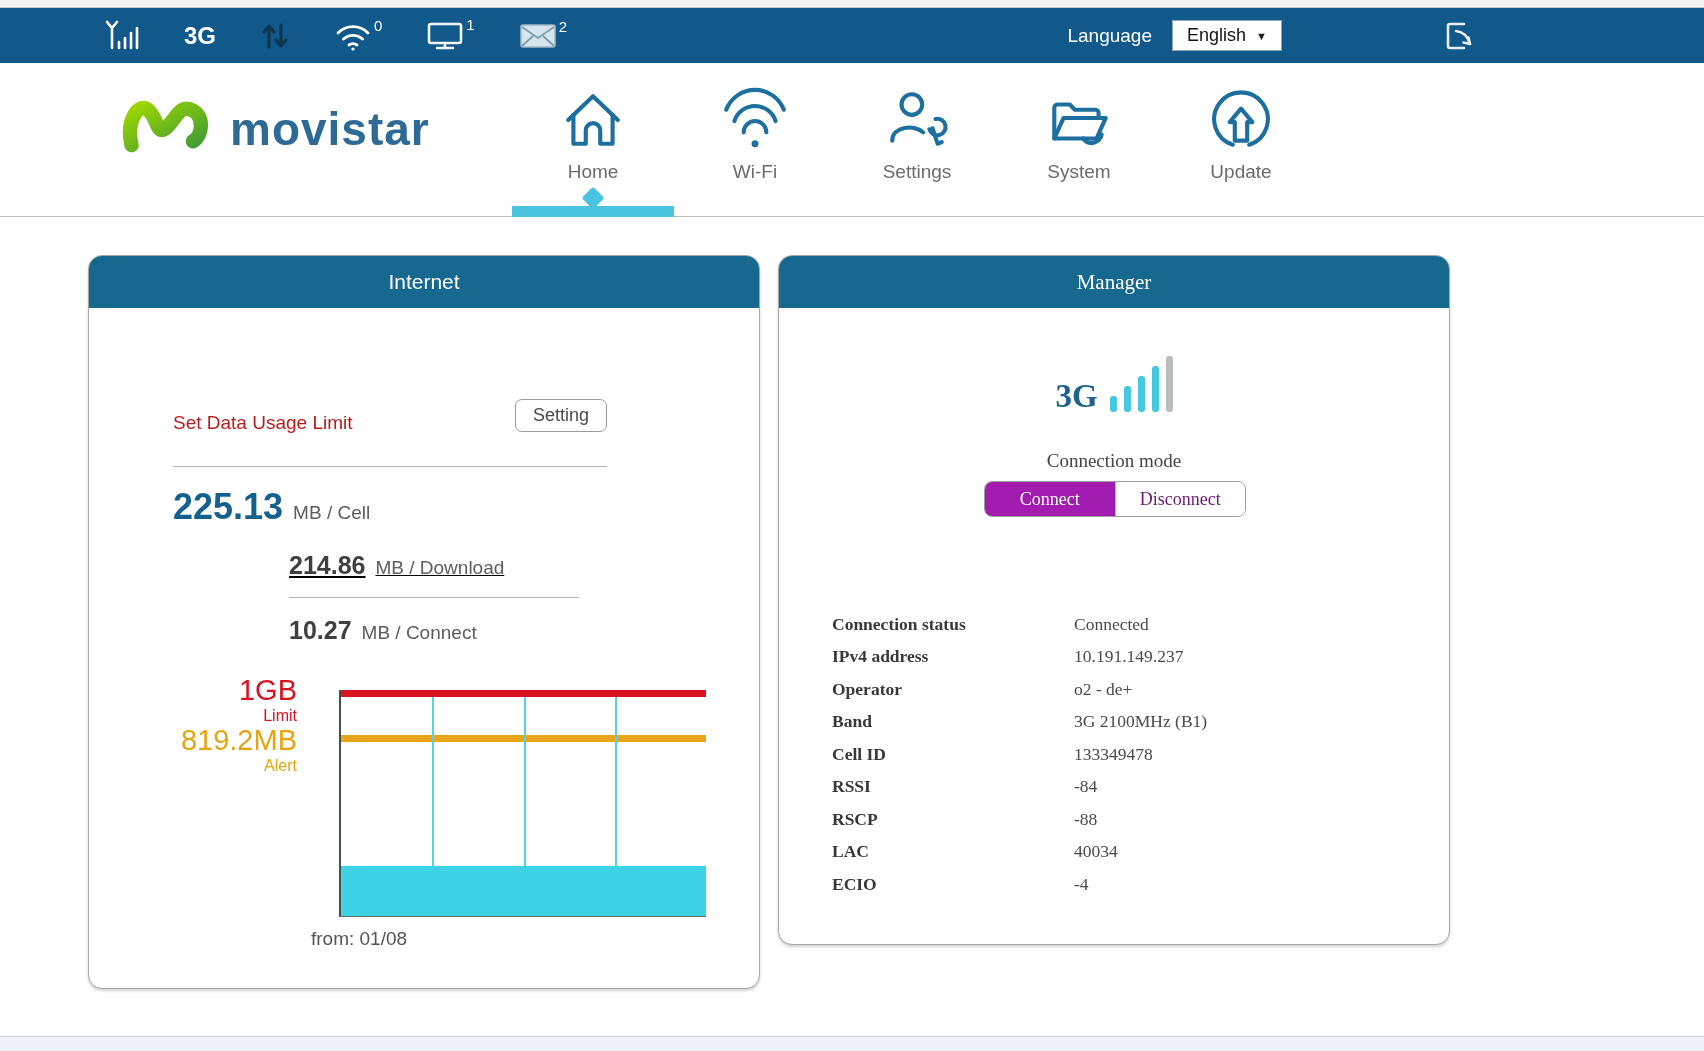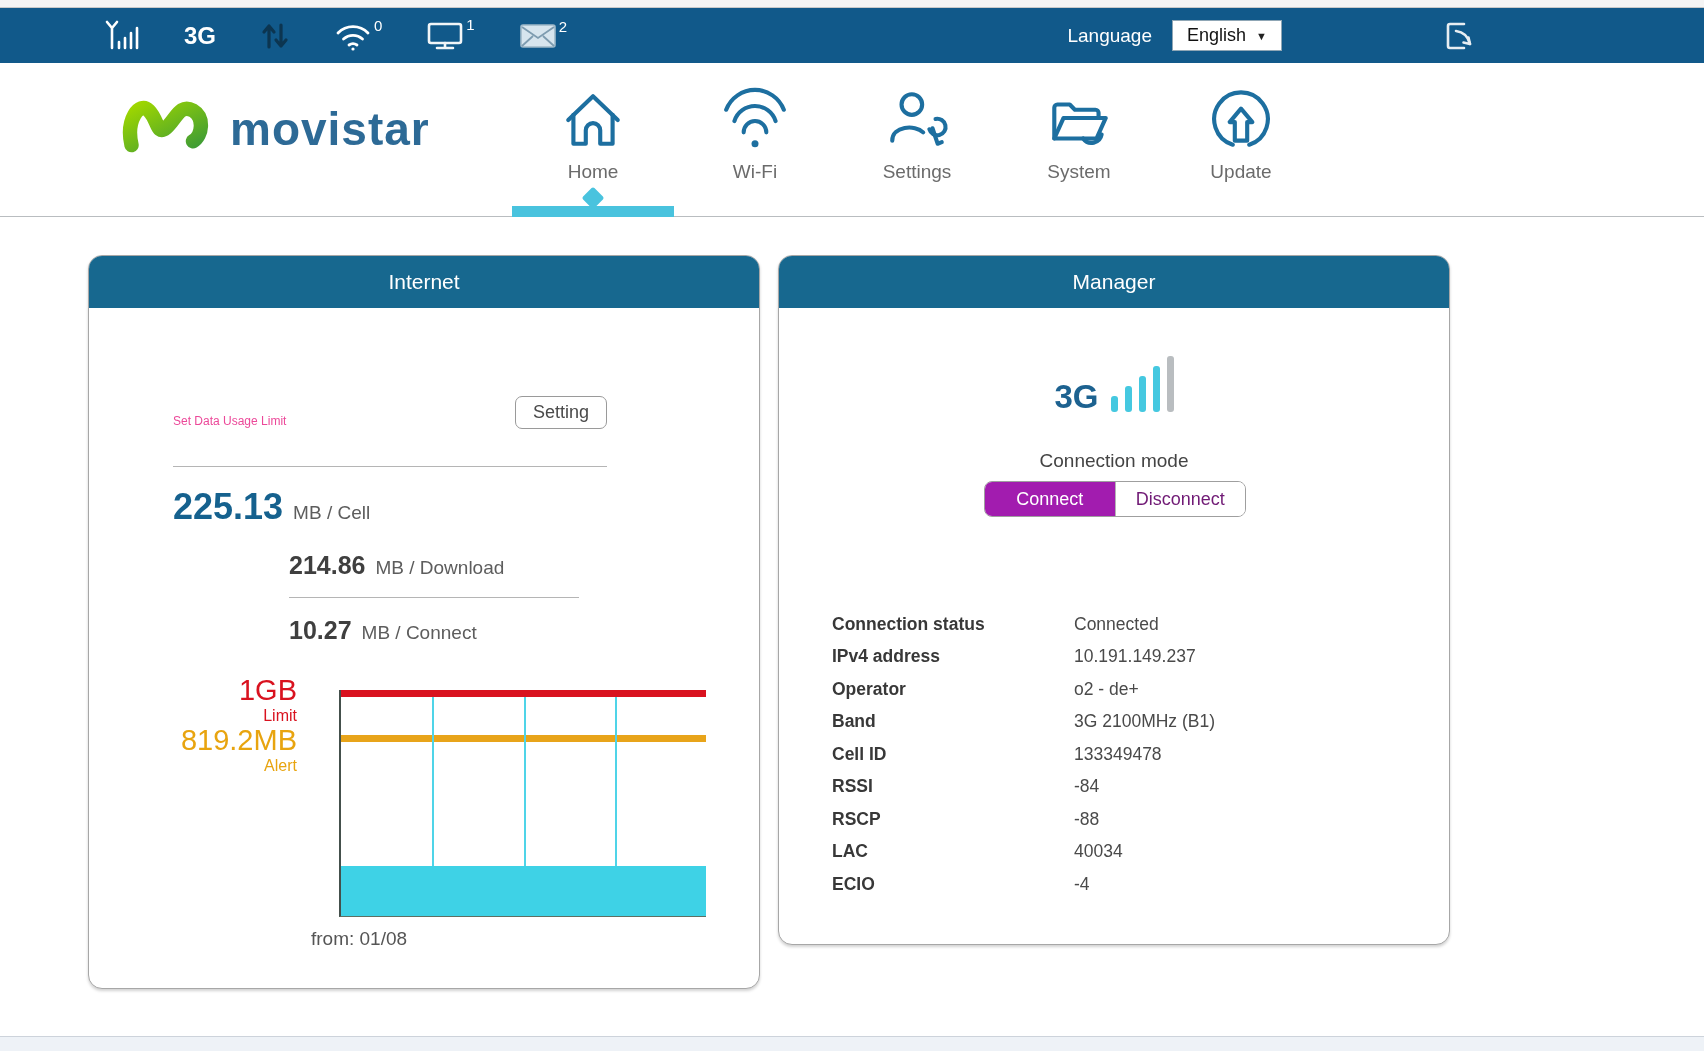--- a/index.html
+++ b/index.html
@@ -27,32 +27,32 @@
   .brand-word{font-size:46px;font-weight:bold;color:#2d6a96;letter-spacing:1px;margin-left:14px;margin-top:10px;}
   .nav{position:absolute;left:512px;top:10px;display:flex;}
   .nav-item{width:162px;height:140px;position:relative;display:flex;flex-direction:column;align-items:center;cursor:pointer;}
   .nav-icon{color:#1d6fa0;margin-top:8px;height:78px;display:flex;align-items:center;}
   .nav-label{font-size:19px;color:#6b6b6b;margin-top:2px;}
   .tab-underline{position:absolute;left:0px;bottom:-4px;width:162px;height:11px;background:#49c3de;}
   .tab-notch{position:absolute;left:73px;bottom:7px;width:16px;height:16px;background:#49c3de;transform:rotate(45deg);border-radius:2px;}
   
   .panel{position:absolute;top:255px;width:670px;background:#ffffff;border:1px solid #a7a7a7;border-radius:14px;box-shadow:0 2px 3px rgba(0,0,0,0.18);overflow:hidden;}
   .panel-internet{left:88px;height:732px;}
-  .panel-manager{left:778px;height:688px;}
+  .panel-manager{left:778px;height:688px;font-family:Liberation Serif, serif;}
   .panel-header{height:52px;background:#17688f;color:#ffffff;font-size:21px;display:flex;align-items:center;justify-content:center;}
   .panel-body{position:relative;width:100%;height:calc(100% - 52px);}
   
   .limit-row{position:absolute;left:84px;top:88px;width:434px;display:flex;align-items:center;justify-content:space-between;}
-  .limit-label{font-size:12px;color:#ec4899;margin-top:16px;}
+  .limit-label{font-size:19px;color:#b91c1c;margin-top:16px;}
   .btn-setting{width:92px;height:33px;background:#ffffff;border:1px solid #9a9a9a;border-radius:7px;font-size:18px;color:#4a4a4a;cursor:pointer;font-family:"Liberation Sans",sans-serif;}
   .divider1{position:absolute;left:84px;top:158px;width:434px;border-top:1px solid #b5b5b5;}
   .usage-row{position:absolute;left:84px;top:178px;display:flex;align-items:baseline;gap:10px;}
   .usage-big{font-size:36px;font-weight:bold;color:#15618e;}
   .unit-text{font-size:19px;color:#5d5d5d;}
-  .dl-row{position:absolute;left:200px;top:243px;display:flex;align-items:baseline;gap:10px;}
+  .dl-row{position:absolute;left:200px;top:243px;display:flex;align-items:baseline;gap:10px;text-decoration:underline;}
   .num-mid{font-size:25px;font-weight:bold;color:#3f3f3f;}
   .divider2{position:absolute;left:200px;top:289px;width:290px;border-top:1px solid #b5b5b5;}
   .ul-row{position:absolute;left:200px;top:308px;display:flex;align-items:baseline;gap:10px;}
   
   .chart-labels{position:absolute;left:60px;top:368px;width:148px;text-align:right;line-height:1.0;}
   .lbl-limit-val{font-size:29px;color:#d9121f;}
   .lbl-limit-sub{font-size:16px;color:#d9121f;margin-top:3px;}
   .lbl-alert-val{font-size:29px;color:#e8a40f;margin-top:2px;}
   .lbl-alert-sub{font-size:16px;color:#e8a40f;margin-top:3px;}
   .chart-box{position:absolute;left:250px;top:382px;width:365px;height:226px;border-left:2px solid #44504c;border-bottom:1px solid #5f6f62;background:#ffffff;}

